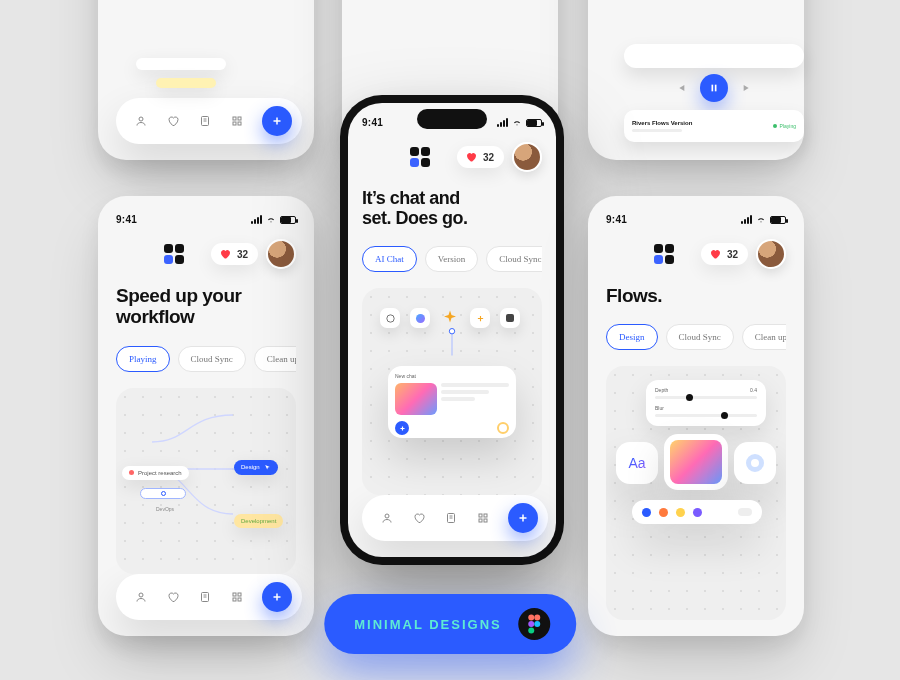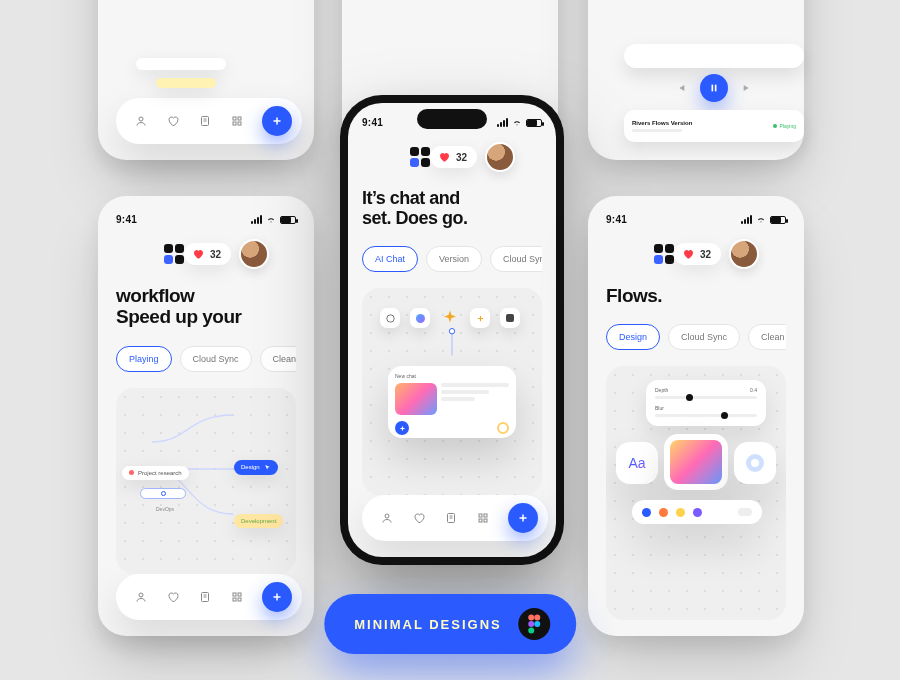--- a/index.html
+++ b/index.html
@@ -24,32 +24,32 @@
   .statusbar{display:flex;justify-content:space-between;align-items:center;font-size:10px;font-weight:600;letter-spacing:0.3px;}
   .statusbar .right{display:flex;gap:3px;align-items:center;}
   .sig{display:flex;gap:1px;align-items:flex-end;}
   .sig i{width:2px;background:#111;border-radius:1px;}
   .sig i:nth-child(1){height:3px}.sig i:nth-child(2){height:5px}.sig i:nth-child(3){height:7px}.sig i:nth-child(4){height:9px}
   .wifi,.batt{width:12px;height:9px;}
   .batt{border:1px solid #111;border-radius:2px;position:relative;width:16px;height:8px;}
   .batt:after{content:"";position:absolute;right:-3px;top:2px;width:2px;height:4px;background:#111;border-radius:1px;}
   .batt i{display:block;background:#111;height:100%;width:70%;border-radius:1px;}
 
-  .header-row{display:flex;justify-content:flex-start;align-items:center;margin-top:14px;padding-left:48px;}
+  .header-row{display:flex;justify-content:space-between;align-items:center;margin-top:14px;padding-left:48px;}
   .logo{width:20px;height:20px;display:grid;grid-template-columns:1fr 1fr;grid-template-rows:1fr 1fr;gap:2px;}
   .logo span{background:#111;border-radius:3px;}
   .logo span:nth-child(3){background:#3C63FF;}
   .like-pill{display:flex;align-items:center;gap:6px;background:#fff;border-radius:20px;padding:5px 10px 5px 8px;box-shadow:0 6px 18px rgba(0,0,0,0.08);}
   .heart{width:12px;height:12px;}
   .like-count{font-size:10px;font-weight:600;color:#333;}
   .avatar{width:30px;height:30px;border-radius:50%;background:radial-gradient(circle at 35% 30%,#d7a57a 0 35%,#8a5a3c 36% 100%);border:2px solid #fff;box-shadow:0 4px 12px rgba(0,0,0,0.12);}
 
   .hero{font-weight:700;letter-spacing:-0.5px;line-height:1.12;margin-top:16px;}
   .chips{display:flex;gap:8px;margin-top:18px;overflow:hidden;}
-  .chip{flex:0 0 auto;font-size:9px;font-weight:500;color:#777;background:#fff;border:1px solid #E4E4E4;border-radius:20px;padding:7px 12px;white-space:nowrap;}
+  .chip{flex:0 0 auto;font-size:9px;font-weight:500;color:#777;background:#fff;border:1px solid #E4E4E4;border-radius:20px;padding:7px 12px;white-space:nowrap;font-family:Liberation Serif, serif;}
   .chip.active{color:#2B5BFF;border-color:#2B5BFF;background:#fff;}
 
   .bottom-dock{
     margin:auto auto 16px;
     background:#fff;border-radius:26px;
     display:flex;align-items:center;gap:18px;
     padding:8px 10px 8px 18px;
     box-shadow:0 18px 40px rgba(0,0,0,0.12);
   }
   .dock-ic{width:14px;height:14px;display:flex;align-items:center;justify-content:center;color:#7a7a7a;}
@@ -83,21 +83,21 @@
     position:absolute;left:340px;top:95px;width:224px;height:470px;
     border-radius:42px;background:#111;padding:8px;
     box-shadow:0 40px 80px rgba(0,0,0,0.35);
   }
   .phone .screen{position:relative;inset:auto;width:100%;height:100%;border-radius:34px;padding:14px 14px 0;box-shadow:none;}
   .notch{position:absolute;top:14px;left:50%;transform:translateX(-50%);width:70px;height:20px;background:#111;border-radius:14px;z-index:5;}
 
   
   .banner{
     position:absolute;left:50%;transform:translateX(-50%);bottom:26px;
-    background:#2B5BFF;color:#fef9c3;border-radius:40px;
+    background:#2B5BFF;color:#5eead4;border-radius:40px;
     padding:14px 26px 14px 30px;display:flex;align-items:center;gap:16px;
     font-weight:700;letter-spacing:2px;font-size:13px;
     box-shadow:0 22px 40px rgba(43,91,255,0.45);
   }
   .figma-badge{width:32px;height:32px;border-radius:50%;background:#111;display:flex;align-items:center;justify-content:center;}
 
   
   #left-card{left:98px;top:196px;width:216px;height:440px;}
   #right-card{left:588px;top:196px;width:216px;height:440px;}
   #left-card .hero,#right-card .hero{font-size:19px;}
@@ -251,22 +251,22 @@
         <div class="like-pill">
           <svg class="heart" viewBox="0 0 24 24" fill="#FF3B47">
               <path d="M12 21s-8-5-8-12a5 5 0 0 1 9-3 5 5 0 0 1 9 3c0 7-8 12-8 12z"></path>
             </svg>
           <span class="like-count">32</span>
         </div>
         <div class="avatar"></div>
       </div>
     </div>
     <div class="hero">
-      <div>workflow</div>
-        <div>Speed up your</div>
+      <div>Speed up your</div>
+        <div>workflow</div>
     </div>
     <div class="chips">
       <span class="chip active">Playing</span>
       <span class="chip">Cloud Sync</span>
       <span class="chip">Clean up</span>
 
     </div>
     <div class="illus">
       <svg class="lines" viewBox="0 0 200 180">
         <path d="M40 60 C 80 60 80 30 130 30" stroke="#cfd6ff" stroke-width="1.4" fill="none"></path>

